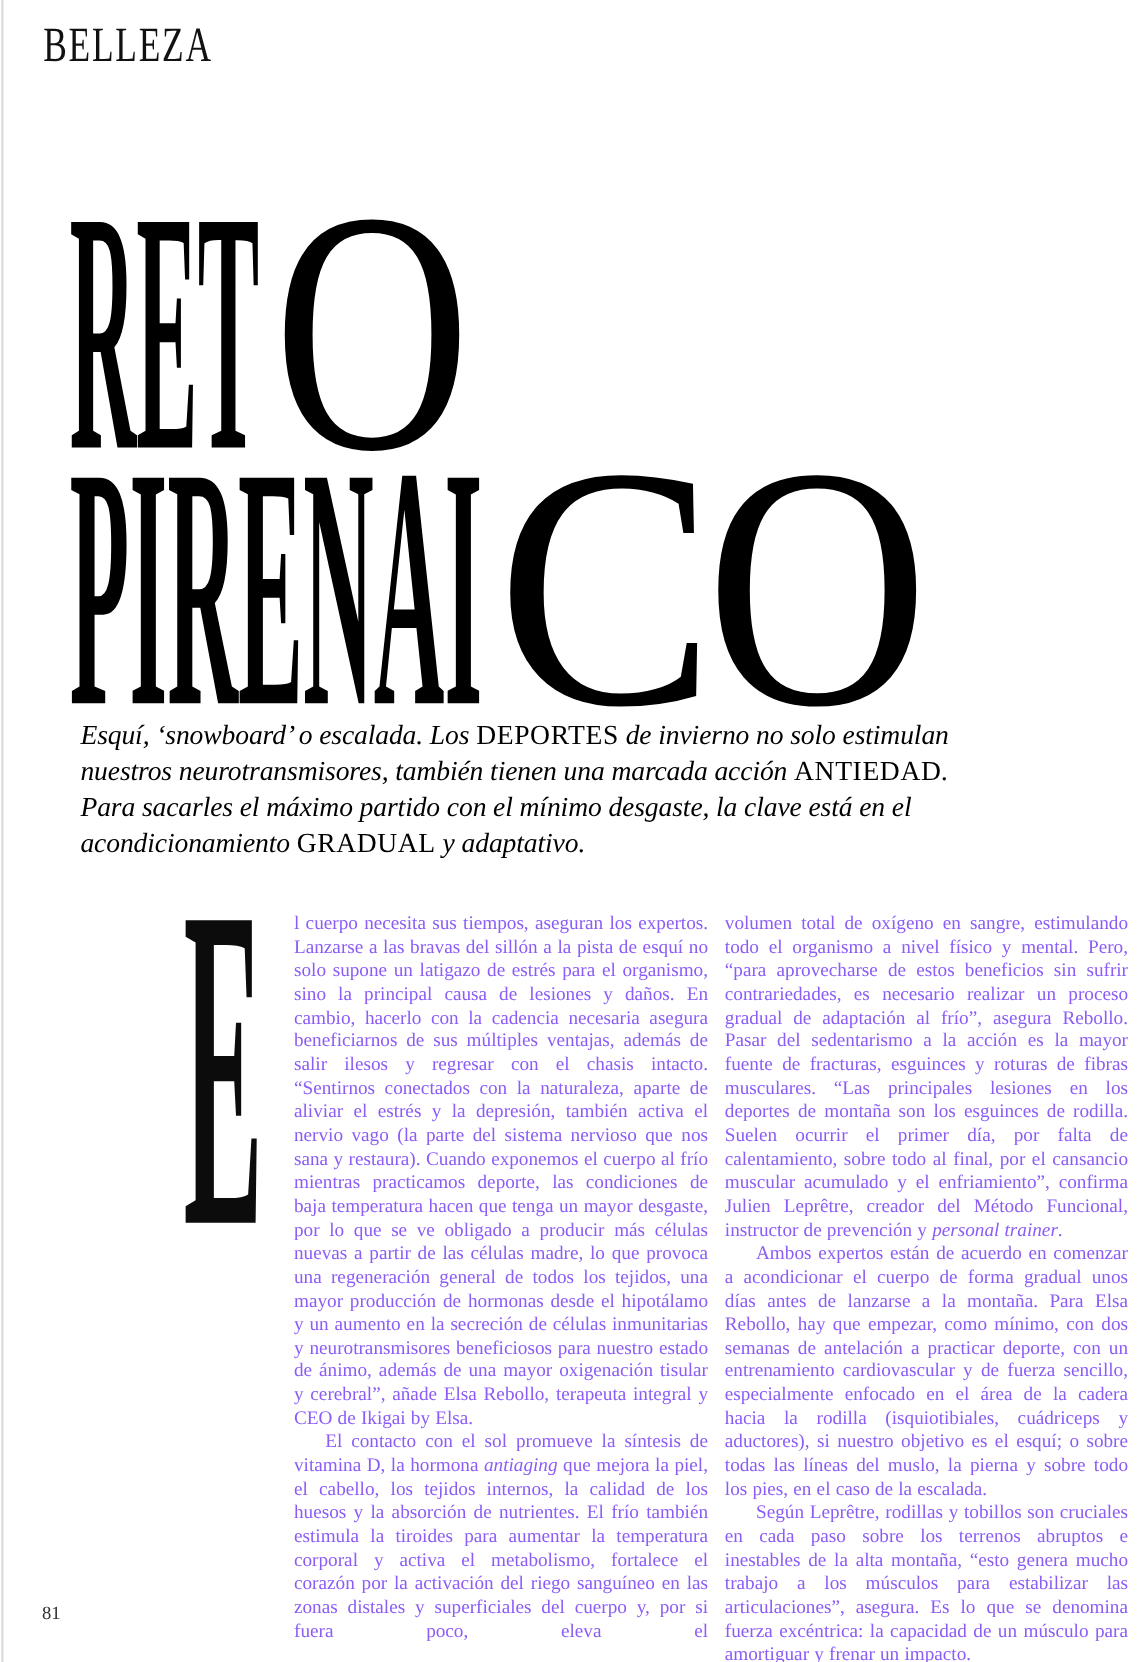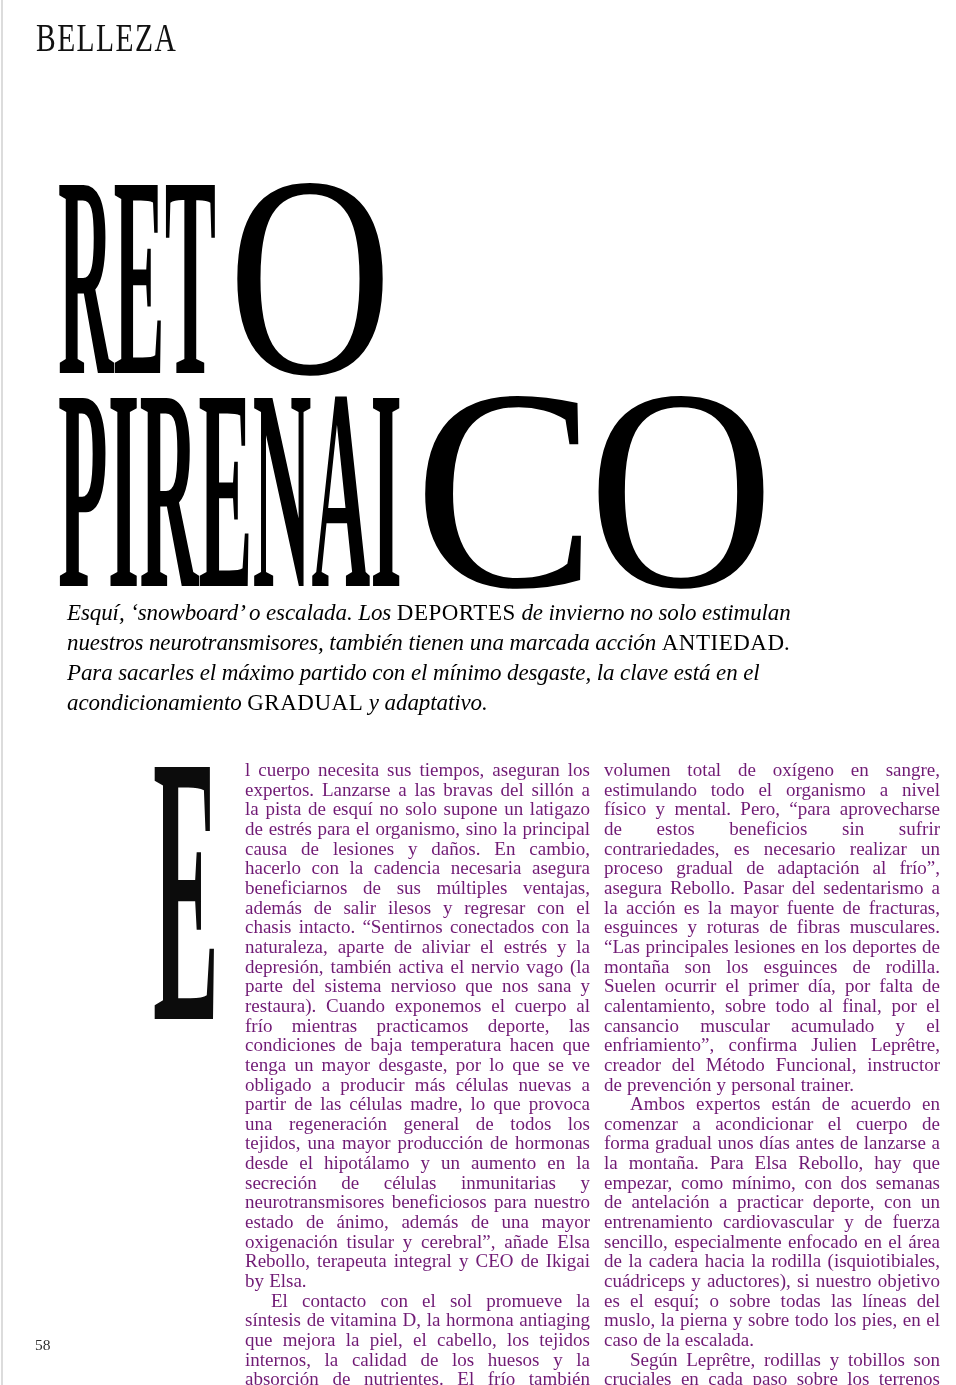--- a/index.html
+++ b/index.html
@@ -33,26 +33,26 @@
 
   
   .body{position:absolute;left:150px;top:760px;width:792px;display:flex;}
   .dropcap-col{width:95px;flex:none;}
   .dropcap-col svg{display:block;margin-top:3px;}
   .dropcap-col text{font-family:"Liberation Serif", serif;font-weight:bold;fill:#0c0c0c;}
   .col{flex:none;}
   .col1{width:345px;margin-right:14px;}
   .col2{width:336px;}
   .col p{
-    margin:0;font-size:19px;line-height:19.65px;text-align:justify;
-    color:#701a75;word-spacing:0.02em;
+    margin:0;font-size:16px;line-height:19.65px;text-align:justify;
+    color:#8b5cf6;word-spacing:0.02em;
   }
   .col p.ind{text-indent:26px;}
   .col p.cont{text-align-last:justify;}
-  .it{}
+  .it{font-style:italic;}
 
   .pagenum{position:absolute;left:35px;top:1336px;font-size:15.5px;color:#2e2e2e;}
 </style>
 </head>
 <body>
 
 <div class="page">
 
   <div class="edge-line"></div>
 
@@ -86,15 +86,15 @@
     </div>
 
     <div class="col col2">
       <p><span>volumen total de oxígeno en sangre, estimulando todo el organismo a nivel físico y mental. Pero, “para aprovecharse de estos beneficios sin sufrir contrariedades, es necesario realizar un proceso gradual de adaptación al frío”, asegura Rebollo. Pasar del sedentarismo a la acción es la mayor fuente de fracturas, esguinces y roturas de fibras musculares. “Las principales lesiones en los deportes de montaña son los esguinces de rodilla. Suelen ocurrir el primer día, por falta de calentamiento, sobre todo al final, por el cansancio muscular acumulado y el enfriamiento”, confirma Julien Leprêtre, creador del Método Funcional, instructor de prevención y </span><span class="it">personal trainer</span><span>.</span></p>
       <p class="ind"><span>Ambos expertos están de acuerdo en comenzar a acondicionar el cuerpo de forma gradual unos días antes de lanzarse a la montaña. Para Elsa Rebollo, hay que empezar, como mínimo, con dos semanas de antelación a practicar deporte, con un entrenamiento cardiovascular y de fuerza sencillo, especialmente enfocado en el área de la cadera hacia la rodilla (isquiotibiales, cuádriceps y aductores), si nuestro objetivo es el esquí; o sobre todas las líneas del muslo, la pierna y sobre todo los pies, en el caso de la escalada.</span></p>
       <p class="ind"><span>Según Leprêtre, rodillas y tobillos son cruciales en cada paso sobre los terrenos abruptos e inestables de la alta montaña, “esto genera mucho trabajo a los músculos para estabilizar las articulaciones”, asegura. Es lo que se denomina fuerza excéntrica: la capacidad de un músculo para amortiguar y frenar un impacto.</span></p>
     </div>
 
   </div>
 
-  <div class="pagenum">58</div>
+  <div class="pagenum">81</div>
 
 </div>
 
 </body></html>

